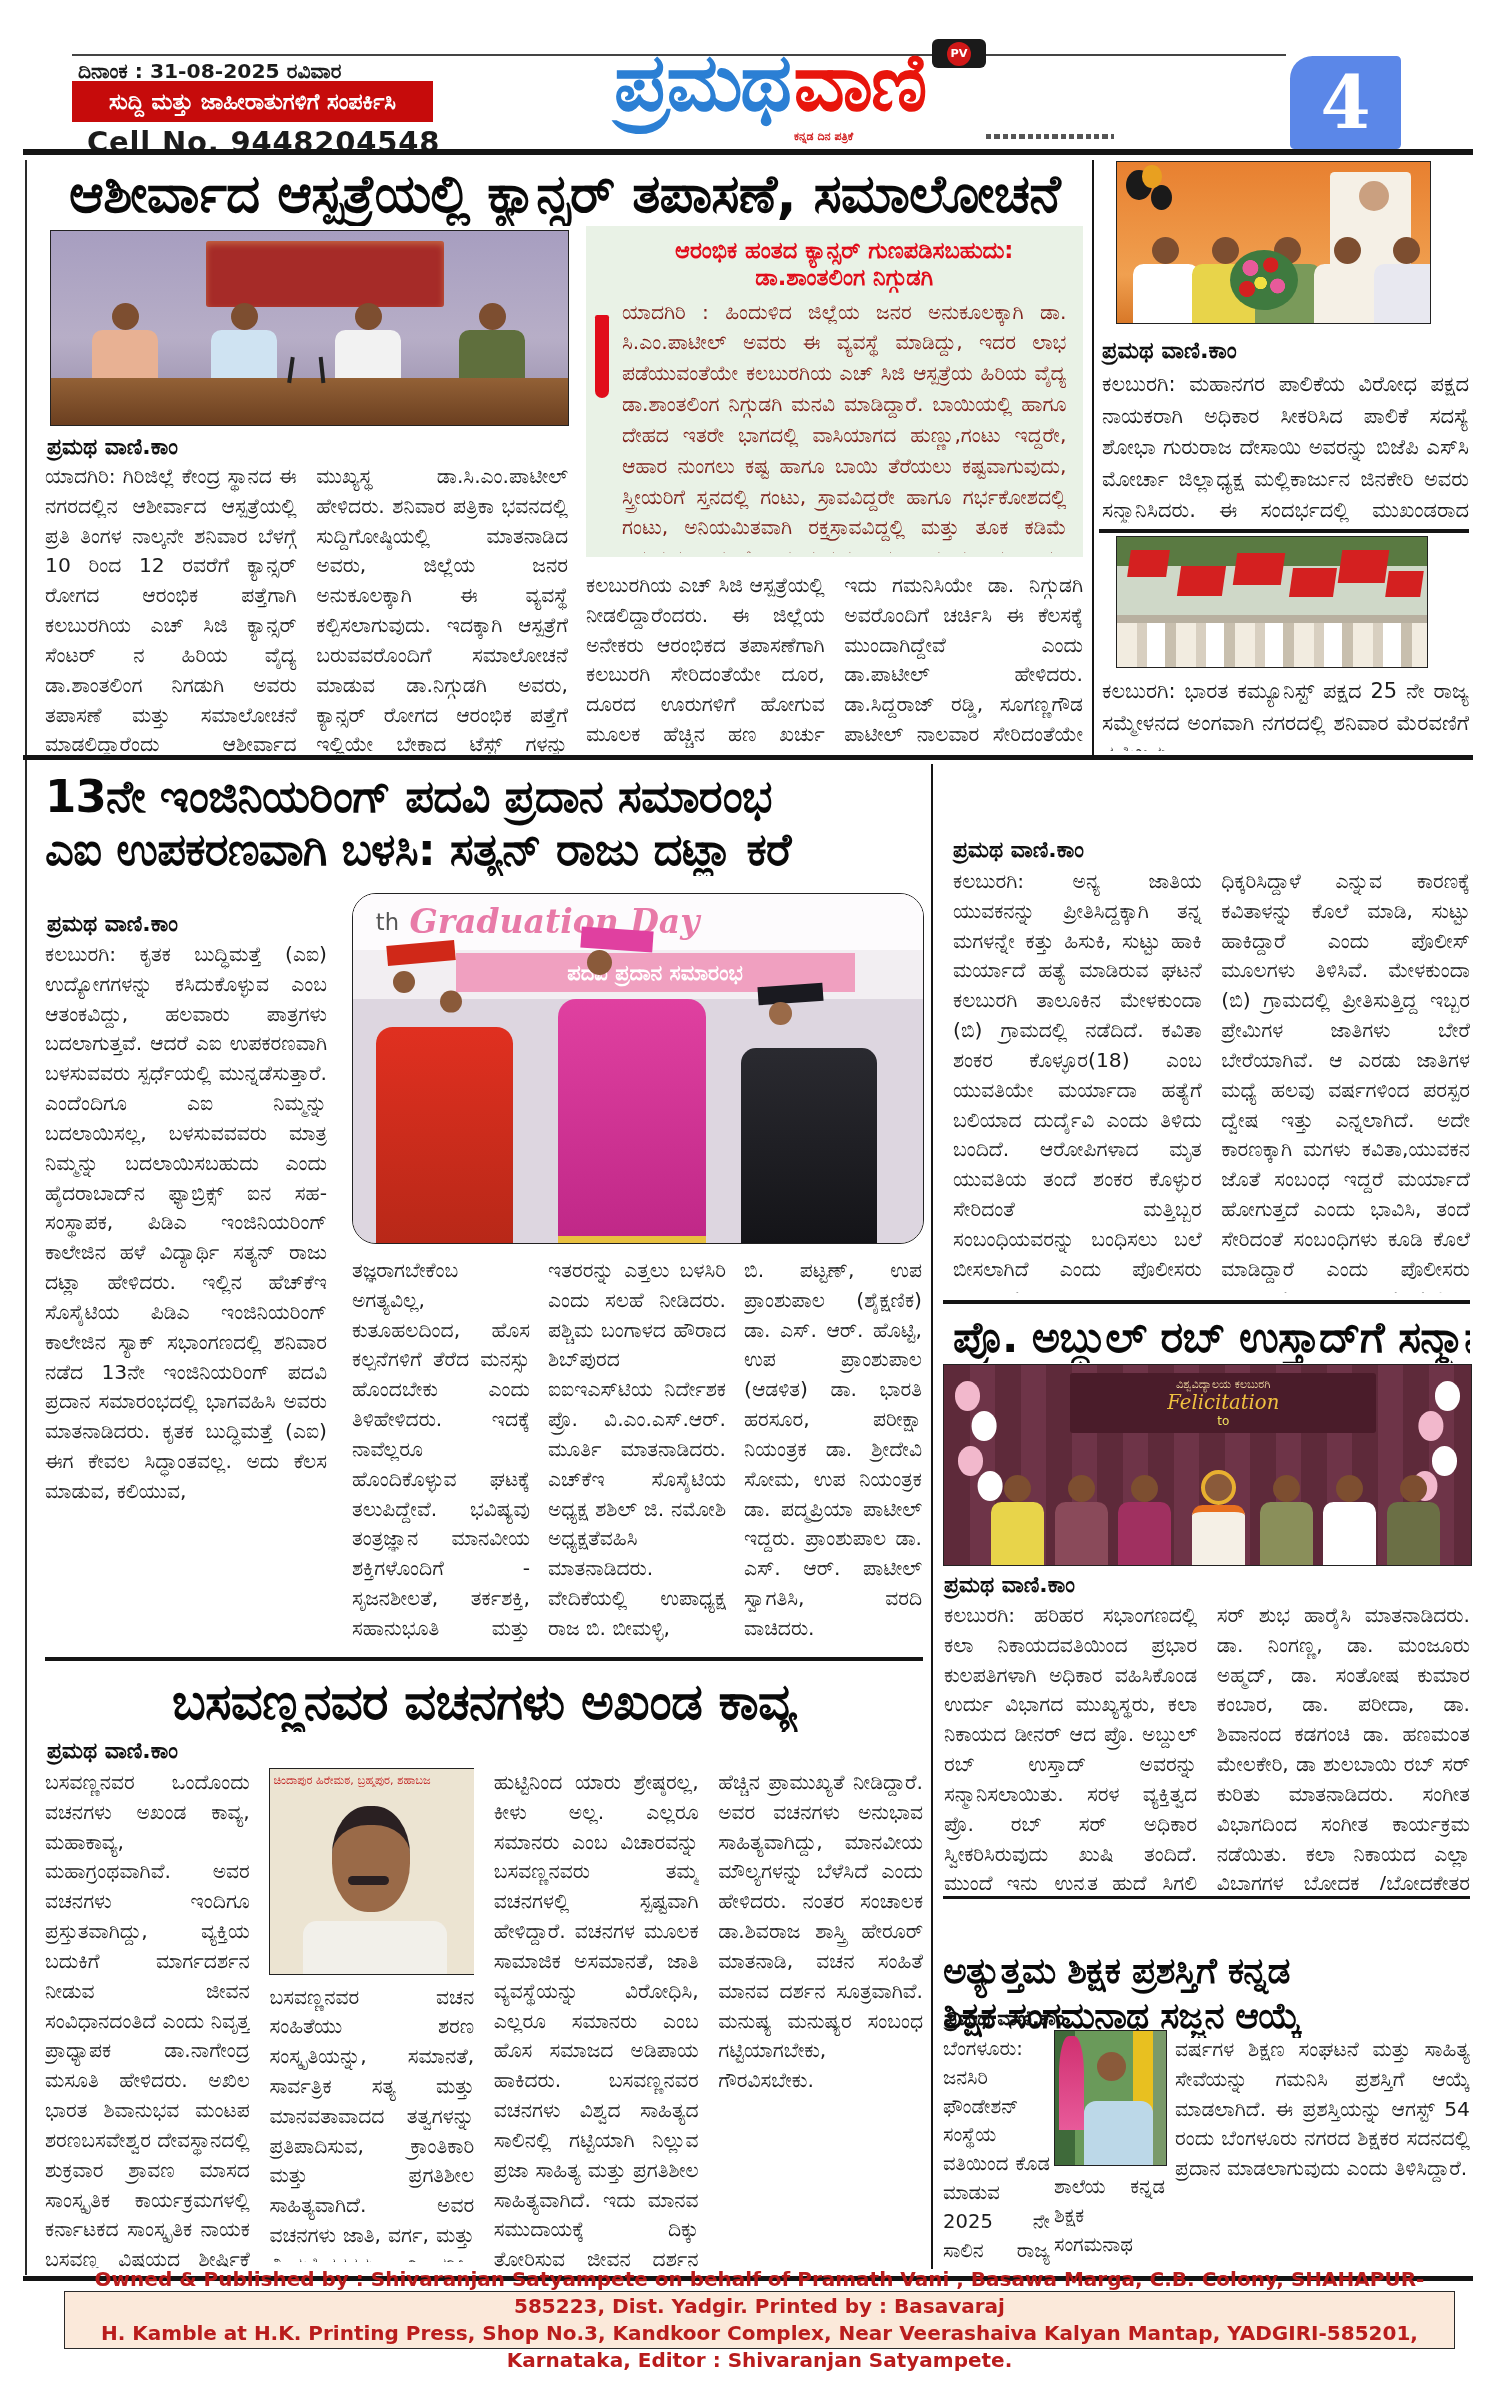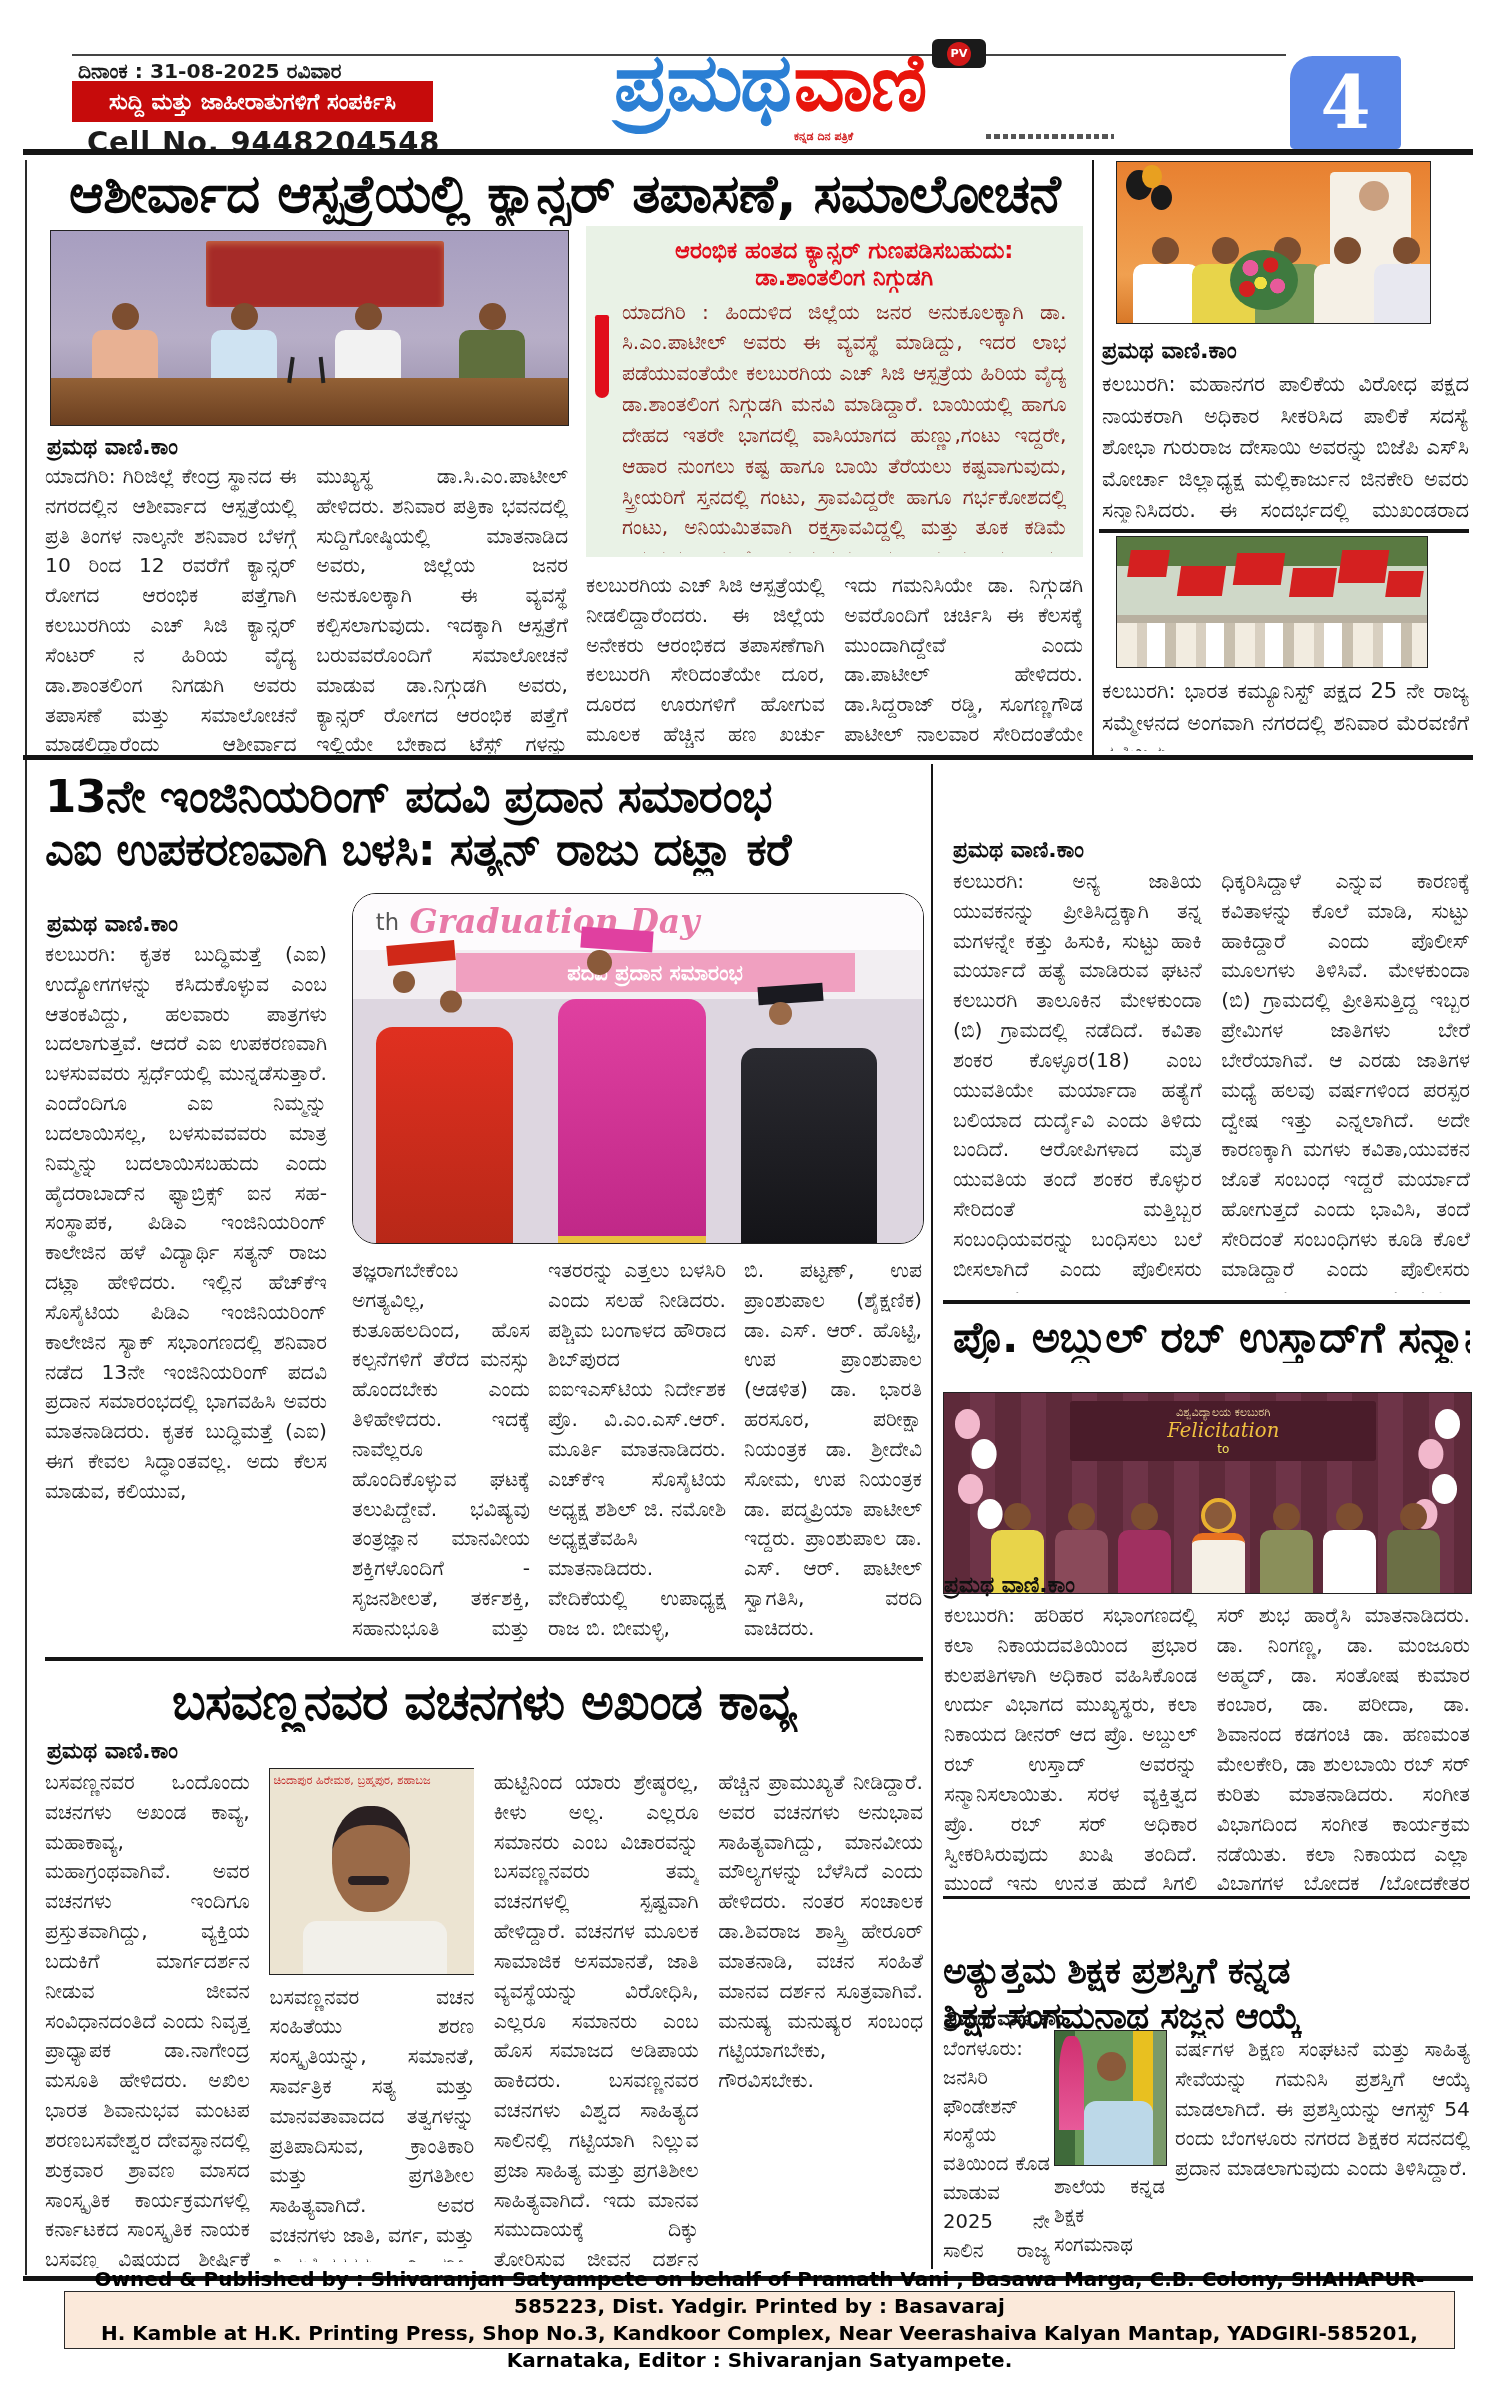--- a/index.html
+++ b/index.html
@@ -18,21 +18,21 @@
   .person{position:absolute;display:flex;flex-direction:column;align-items:center;}
   .head{width:27px;height:27px;border-radius:50%;background:#7d4e30;}
   .torso{width:66px;height:48px;border-radius:10.5px 10.5px 0 0;}
   .balloon{position:absolute;border-radius:50%;}
   .flag{position:absolute;background:#d42020;transform:skewX(-8deg);}
   .greenbox{position:absolute;background:#e9f2e6;}
   .gb-title{color:#e10d1a;font-weight:900;font-size:22.6px;text-align:center;margin-bottom:6px;}
   .gb-body{color:#7e211a;font-size:20.3px;line-height:1.52;text-align:justify;overflow:hidden;}
   .footer-box{position:absolute;background:#fbe9da;border:1.5px solid #2a2a2a;
               display:flex;flex-direction:column;justify-content:center;}
-  .footer-box div{font-weight:bold;font-size:20px;line-height:1.35;text-align:center;color:#000000;}
+  .footer-box div{font-weight:bold;font-size:20px;line-height:1.35;text-align:center;color:#b91c1c;}
 </style>
 </head>
 <body>
 
 <div class="page">
 
   <div class="rule" style="left:72px;top:54px;width:1214px;height:1.5px;background:#444;"></div>
   <div class="abs" style="left:78px;top:59px;font-size:20.3px;font-weight:bold;">ದಿನಾಂಕ : 31-08-2025 ರವಿವಾರ</div>
   <div class="abs" style="left:72px;top:81px;width:361px;height:41px;background:#c60b0b;display:flex;align-items:center;justify-content:center;">
     <span style="color:#fff;font-weight:bold;font-size:22px;">ಸುದ್ದಿ ಮತ್ತು ಜಾಹೀರಾತುಗಳಿಗೆ ಸಂಪರ್ಕಿಸಿ</span>
@@ -184,21 +184,21 @@
 
   <div class="byline" style="left:953px;top:837px;">ಪ್ರಮಥ ವಾಣಿ.ಕಾಂ</div>
   <div class="cols" style="left:953px;top:867px;width:517px;height:426px;">
     <div class="body-txt">ಕಲಬುರಗಿ: ಅನ್ಯ ಜಾತಿಯ ಯುವಕನನ್ನು ಪ್ರೀತಿಸಿದ್ದಕ್ಕಾಗಿ ತನ್ನ ಮಗಳನ್ನೇ ಕತ್ತು ಹಿಸುಕಿ, ಸುಟ್ಟು ಹಾಕಿ ಮರ್ಯಾದೆ ಹತ್ಯೆ ಮಾಡಿರುವ ಘಟನೆ ಕಲಬುರಗಿ ತಾಲೂಕಿನ ಮೇಳಕುಂದಾ (ಬಿ) ಗ್ರಾಮದಲ್ಲಿ ನಡೆದಿದೆ. ಕವಿತಾ ಶಂಕರ ಕೊಳ್ಳೂರ(18) ಎಂಬ ಯುವತಿಯೇ ಮರ್ಯಾದಾ ಹತ್ಯೆಗೆ ಬಲಿಯಾದ ದುರ್ದೈವಿ ಎಂದು ತಿಳಿದು ಬಂದಿದೆ. ಆರೋಪಿಗಳಾದ ಮೃತ ಯುವತಿಯ ತಂದೆ ಶಂಕರ ಕೊಳ್ಳುರ ಸೇರಿದಂತೆ ಮತ್ತಿಬ್ಬರ ಸಂಬಂಧಿಯವರನ್ನು ಬಂಧಿಸಲು ಬಲೆ ಬೀಸಲಾಗಿದೆ ಎಂದು ಪೊಲೀಸರು ತಿಳಿಸಿದ್ದಾರೆ. ಯುವತಿ ಕವಿತಾ, ಮೇಳಕುಂದಾ (ಬಿ) ಗ್ರಾಮದಲ್ಲೇ ಅನ್ಯ ಜಾತಿಯ ಯುವಕನನ್ನು ಪ್ರೀತಿಸಿದ್ದಕ್ಕಾಗಿ ತಂದೆ ಹಾಗೂ ಕುಟುಂಬಸ್ಥರು ಆದರೆ ಸಮಜಾಯಿಸಿದ್ದಾರೆ. ಯುವಕನನ್ನು ಪ್ರೀತಿಸುವುದನ್ನು ಬಿಡದಿರಲು ನಿರ್ಧರಿಸಿದ ಆಕೆ ಆತನಿಂದ ದೂರವಾಗಲು ಇಷ್ಟಪಡಲಿಲ್ಲ. ಕುಟುಂಬಸ್ಥರ ಮಾತನ್ನು</div>
     <div class="body-txt">ಧಿಕ್ಕರಿಸಿದ್ದಾಳೆ ಎನ್ನುವ ಕಾರಣಕ್ಕೆ ಕವಿತಾಳನ್ನು ಕೊಲೆ ಮಾಡಿ, ಸುಟ್ಟು ಹಾಕಿದ್ದಾರೆ ಎಂದು ಪೊಲೀಸ್ ಮೂಲಗಳು ತಿಳಿಸಿವೆ. ಮೇಳಕುಂದಾ (ಬಿ) ಗ್ರಾಮದಲ್ಲಿ ಪ್ರೀತಿಸುತ್ತಿದ್ದ ಇಬ್ಬರ ಪ್ರೇಮಿಗಳ ಜಾತಿಗಳು ಬೇರೆ ಬೇರೆಯಾಗಿವೆ. ಆ ಎರಡು ಜಾತಿಗಳ ಮಧ್ಯೆ ಹಲವು ವರ್ಷಗಳಿಂದ ಪರಸ್ಪರ ದ್ವೇಷ ಇತ್ತು ಎನ್ನಲಾಗಿದೆ. ಅದೇ ಕಾರಣಕ್ಕಾಗಿ ಮಗಳು ಕವಿತಾ,ಯುವಕನ ಜೊತೆ ಸಂಬಂಧ ಇದ್ದರೆ ಮರ್ಯಾದೆ ಹೋಗುತ್ತದೆ ಎಂದು ಭಾವಿಸಿ, ತಂದೆ ಸೇರಿದಂತೆ ಸಂಬಂಧಿಗಳು ಕೂಡಿ ಕೊಲೆ ಮಾಡಿದ್ದಾರೆ ಎಂದು ಪೊಲೀಸರು ತಿಳಿಸಿದ್ದಾರೆ. ಘಟನಾ ಸ್ಥಳಕ್ಕೆ ಪೊಲೀಸ್ ಕಮೀಷನರ್ ಡಾ. ಶರಣಪ್ಪ ಎಸ್.ಡಿ ಸೇರಿದಂತೆ ಮತ್ತಿತರ ಅಧಿಕಾರಿಗಳು ಭೇಟಿ ನೀಡಿ ಪರಿಶೀಲನೆ ನಡೆಸಿದ್ದಾರೆ. ಈ ಕುರಿತು ಫರಹತಾಬಾದ್ ಪೊಲೀಸ್ ಠಾಣೆಯಲ್ಲಿ ಪ್ರಕರಣ ದಾಖಲಾಗಿದೆ.</div>
   </div>
 
   <div class="rule" style="left:943px;top:1300px;width:527px;height:3.8px;"></div>
   <div class="abs headline nowrap" style="left:953px;top:1312px;width:517px;font-size:43px;">ಪ್ರೊ. ಅಬ್ದುಲ್ ರಬ್ ಉಸ್ತಾದ್‌ಗೆ ಸನ್ಮಾನ</div>
 
-  <div class="photo" style="left:943px;top:1364px;width:527px;height:200px;margin-top:28px;">
+  <div class="photo" style="left:943px;top:1364px;width:527px;height:200px;">
     <div class="abs" style="inset:0;background:repeating-linear-gradient(90deg,#5e2a3a 0 25.6px,#6e3448 25.6px 51px);"></div>
     <div class="abs" style="left:24%;top:4%;width:58%;height:30%;background:#4a1c2a;border-radius:3px;display:flex;flex-direction:column;align-items:center;justify-content:center;">
       <span style="color:#f0d8a0;font-size:11.3px;">ವಿಶ್ವವಿದ್ಯಾಲಯ ಕಲಬುರಗಿ</span>
       <span style="color:#f0c040;font-size:19.6px;font-style:italic;font-family:'DejaVu Serif','Liberation Serif',serif;">Felicitation</span>
       <span style="color:#f0e060;font-size:12px;">to</span>
     </div>
     <div class="balloon" style="left:2%;top:8%;width:25.6px;height:30px;background:#f2b8cc;box-shadow:16.6px 30px 0 #ffffff,3px 65px 0 #f2b8cc,22.6px 90px 0 #ffffff;"></div>
     <div class="balloon" style="right:2%;top:8%;width:25.6px;height:30px;background:#ffffff;box-shadow:-16.6px 30px 0 #f2b8cc,-3px 65px 0 #ffffff,-22.6px 90px 0 #f2b8cc;"></div>
     <div class="person" style="left:9%;bottom:0;">
         <div class="head"></div>

